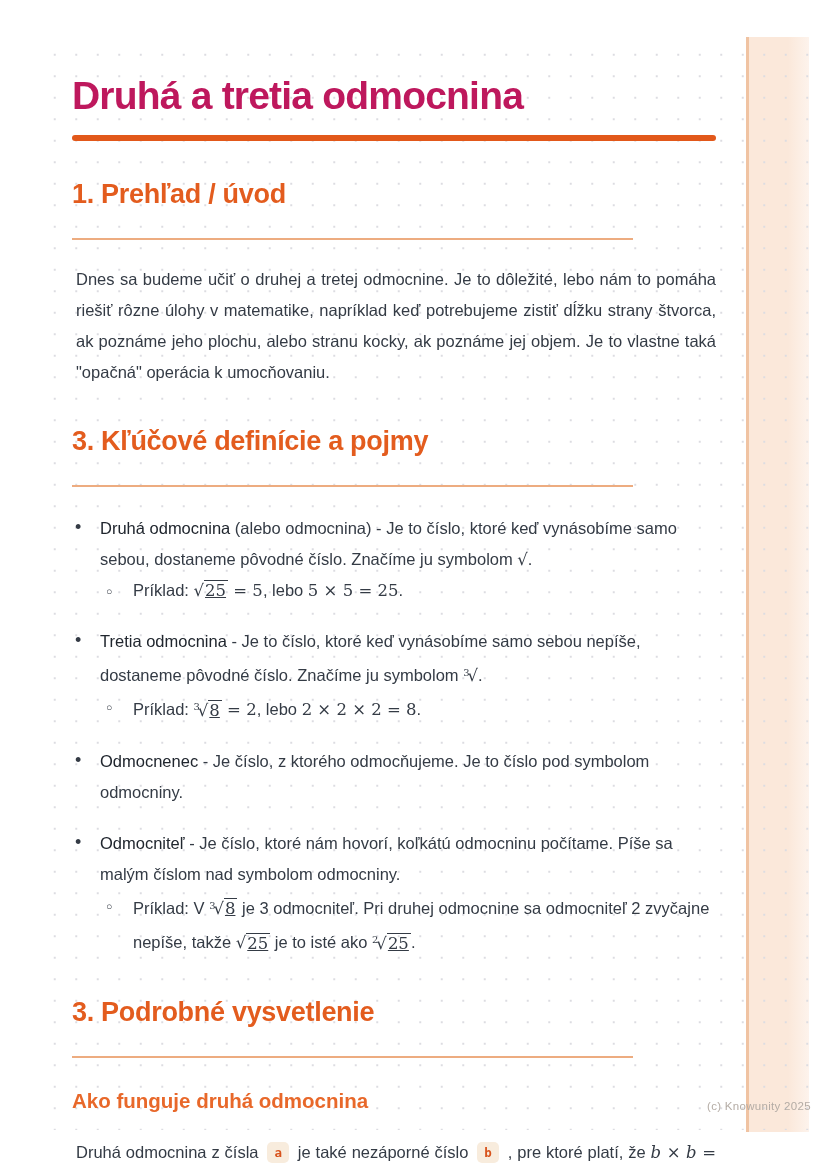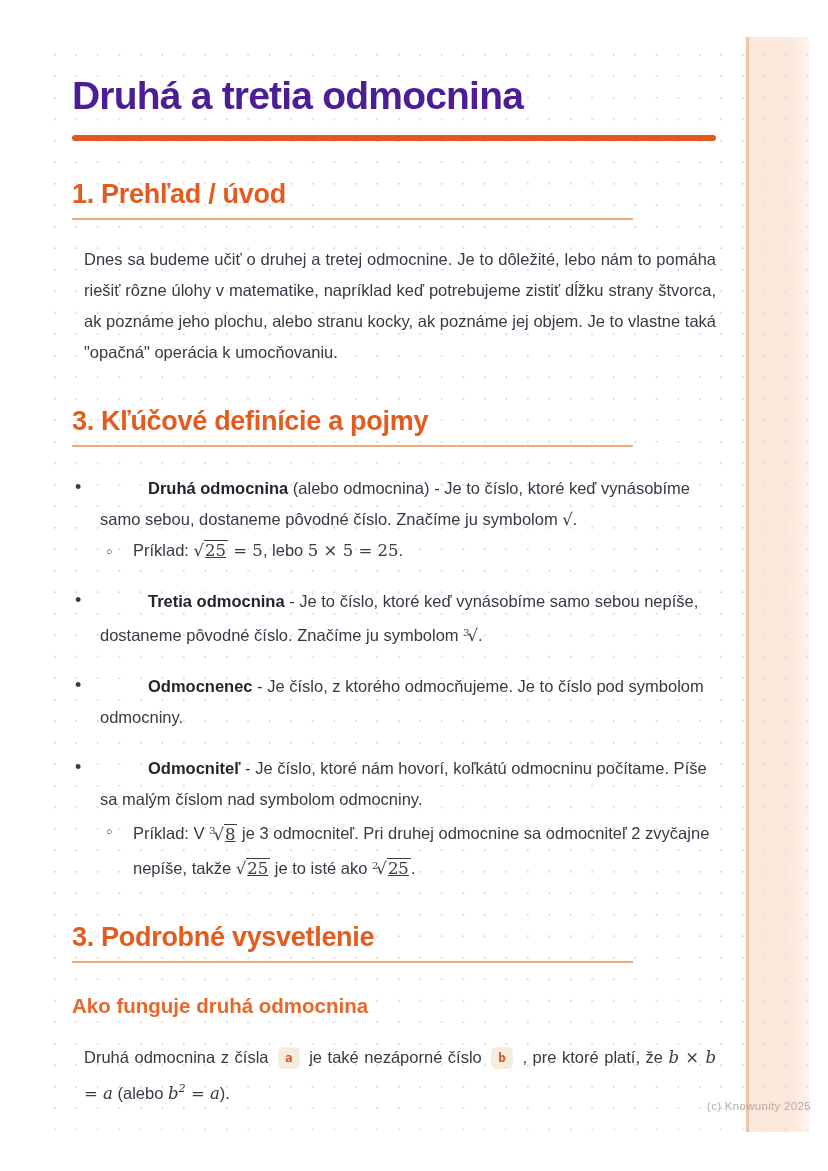--- a/index.html
+++ b/index.html
@@ -14,51 +14,51 @@
     background-size:21.5px 21.5px;
     pointer-events:none;
   }
   .edge-strip{
     position:absolute;left:746px;top:37px;width:60px;height:1095px;z-index:0;
     background:linear-gradient(to right,#fbe8da 65%,#fdf3ec 100%);
     border-left:3px solid #f0c3a2;
   }
   .content{position:absolute;left:72px;top:0;width:644px;z-index:2;}
   h1.title{
-    margin:74px 0 0 0;font-size:39px;font-weight:bold;color:#4c1d95;
+    margin:74px 0 0 0;font-size:39px;font-weight:bold;color:#be185d;
     letter-spacing:-0.8px;
   }
   .title-rule{margin-top:17px;height:6px;background:#e2581a;border-radius:3px;}
   h2.sec{
     margin:38px 0 0 0;font-size:27px;font-weight:bold;color:#e35c1e;
-    letter-spacing:-0.3px;padding-bottom:8px;border-bottom:2px solid #edac80;
+    letter-spacing:-0.3px;padding-bottom:28px;border-bottom:2px solid #edac80;
     width:561px;
   }
   h3.sub{margin:31px 0 0 0;font-size:20.5px;font-weight:bold;color:#e8682a;}
   .para{
-    margin:24px 0 0 12px;font-size:16.5px;line-height:31px;text-align:justify;
+    margin:24px 0 0 4px;font-size:16.5px;line-height:31px;text-align:justify;
   }
   ul.defs{list-style:none;margin:26px 0 0 0;padding:0;}
   ul.defs > li{
     position:relative;padding-left:28px;padding-right:6px;margin-bottom:20px;
     font-size:16.5px;line-height:31px;
   }
   ul.defs > li::before{
     content:"\2022";position:absolute;left:3px;top:-1px;font-size:18px;color:#343b45;
   }
   .example{position:relative;padding-left:33px;font-size:16.5px;line-height:31px;}
   .example::before{
     content:"\25CB";position:absolute;left:6px;top:1px;font-size:10.5px;color:#343b45;
   }
   .copyright{
     position:absolute;left:707px;top:1100px;z-index:3;
     font-size:11.5px;color:#b4aca5;letter-spacing:0.3px;white-space:nowrap;
   }
   
-  .seg-b{font-weight:bold;color:#20262e;margin-left:48px;}
+  .seg-b{font-weight:normal;color:#20262e;}
   .seg-i{}
   .seg-m{font-family:"DejaVu Serif",serif;font-style:italic;}
   .seg-mn{font-family:"DejaVu Serif",serif;}
   sup.seg-m{font-size:0.68em;}
   .seg-code{
     display:inline-block;background:#f8ecdd;color:#d8531d;
     font-family:"DejaVu Sans Mono",monospace;font-weight:bold;font-size:12.5px;
     line-height:1;padding:5px 7px 4px 7px;border-radius:5px;margin:0 4px;
     vertical-align:1px;
   }
@@ -82,20 +82,21 @@
   <p class="para">Dnes sa budeme učiť o druhej a tretej odmocnine. Je to dôležité, lebo nám to pomáha riešiť rôzne úlohy v matematike, napríklad keď potrebujeme zistiť dĺžku strany štvorca, ak poznáme jeho plochu, alebo stranu kocky, ak poznáme jej objem. Je to vlastne taká "opačná" operácia k umocňovaniu.</p>
 
   <h2 class="sec">3. Kľúčové definície a pojmy</h2>
   <ul class="defs">
     <li>
       <span><span class="seg-b">Druhá odmocnina</span><span> (alebo </span><span class="seg-i">odmocnina</span><span>) - Je to číslo, ktoré keď vynásobíme </span><span class="seg-i">samo sebou</span><span>, dostaneme pôvodné číslo. Značíme ju symbolom </span><span class="seg-mn">√</span><span>.</span></span>
       <div class="example"><span class="seg-i">Príklad: </span><span class="sqrt"><span>√</span><span class="rad">25</span></span><span class="seg-mn"> = 5</span><span>, lebo </span><span class="seg-mn">5 × 5 = 25</span><span>.</span></div>
     </li>
     <li>
       <span><span class="seg-b">Tretia odmocnina</span><span> - Je to číslo, ktoré keď vynásobíme </span><span class="seg-i">samo sebou nepíše</span><span>, dostaneme pôvodné číslo. Značíme ju symbolom </span><span class="sqrt"><span class="ix">3</span><span>√</span></span><span>.</span></span>
+      <div class="example"><span class="seg-i">Príklad: </span><span class="sqrt"><span class="ix">3</span><span>√</span><span class="rad">8</span></span><span class="seg-mn"> = 2</span><span>, lebo </span><span class="seg-mn">2 × 2 × 2 = 8</span><span>.</span></div>
     </li>
     <li>
       <span><span class="seg-b">Odmocnenec</span><span> - Je číslo, z ktorého odmocňujeme. Je to číslo pod symbolom odmocniny.</span></span>
     </li>
     <li>
       <span><span class="seg-b">Odmocniteľ</span><span> - Je číslo, ktoré nám hovorí, koľkátú odmocninu počítame. Píše sa malým číslom nad symbolom odmocniny.</span></span>
       <div class="example"><span class="seg-i">Príklad: </span><span>V </span><span class="sqrt"><span class="ix">3</span><span>√</span><span class="rad">8</span></span><span> je 3 odmocniteľ. Pri druhej odmocnine sa odmocniteľ 2 zvyčajne nepíše, takže </span><span class="sqrt"><span>√</span><span class="rad">25</span></span><span> je to isté ako </span><span class="sqrt"><span class="ix">2</span><span>√</span><span class="rad">25</span></span><span>.</span></div>
     </li>
   </ul>
 

